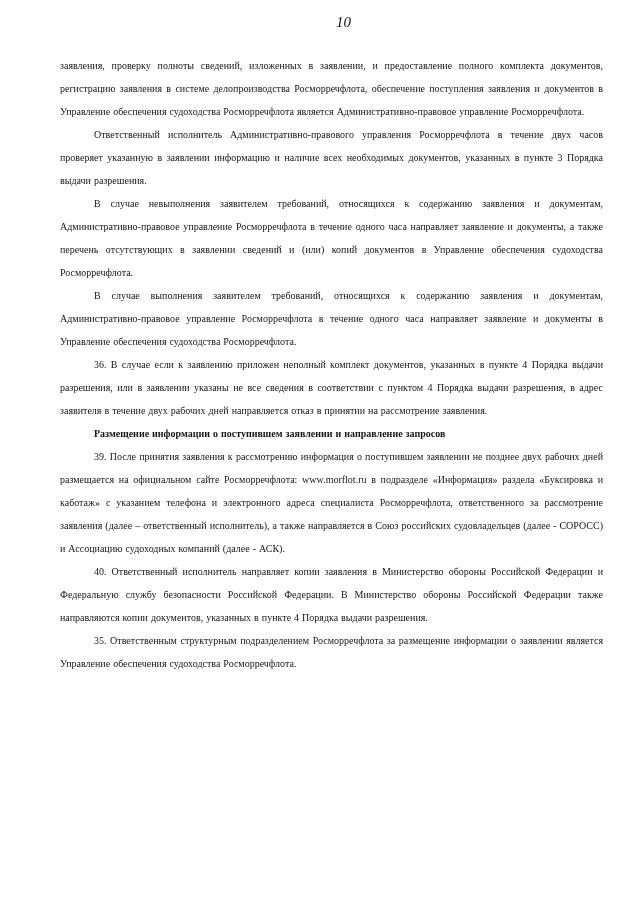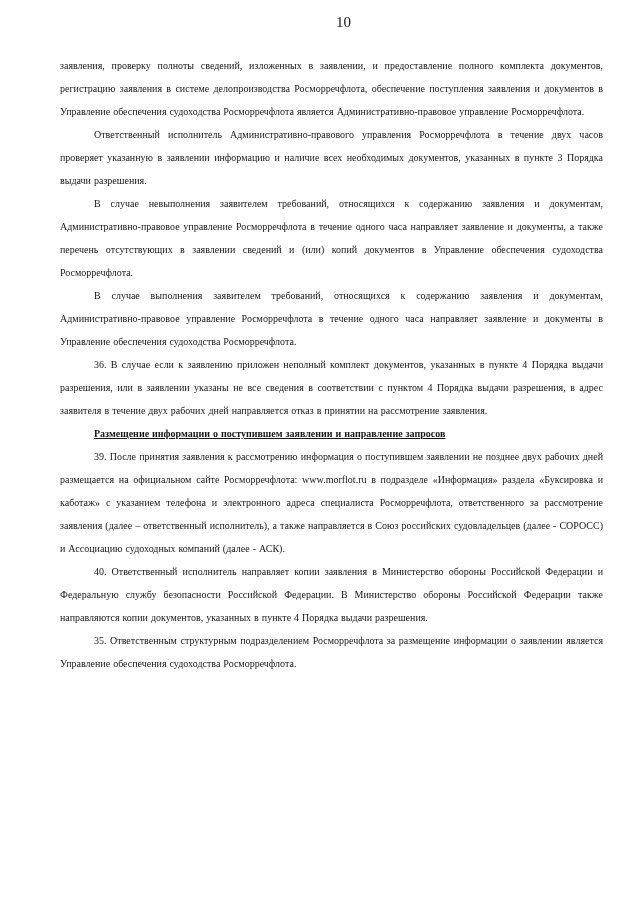--- a/index.html
+++ b/index.html
@@ -17,20 +17,21 @@
     color: #161616;
   }
   .page-number {
     position: absolute;
     top: 13px;
     left: 72px;
     width: 543px;
     text-align: center;
     font-size: 15px;
     line-height: 18px;
+    font-style: italic;
   }
   .doc-body {
     position: absolute;
     top: 54px;
     left: 60px;
     width: 543px;
     font-size: 10px;
     line-height: 23px;
     text-align: justify;
   }
@@ -41,21 +42,20 @@
   }
   .para-indent {
     text-indent: 34px;
   }
   .para-continued {
     text-indent: 0;
   }
   .para-heading {
     font-weight: bold;
     text-indent: 34px;
-    text-decoration: underline;
   }
   .para-stretch-last {
     text-align-last: justify;
   }
 </style>
 </head>
 <body>
 
 <div class="page">
   <div class="page-number">10</div>

